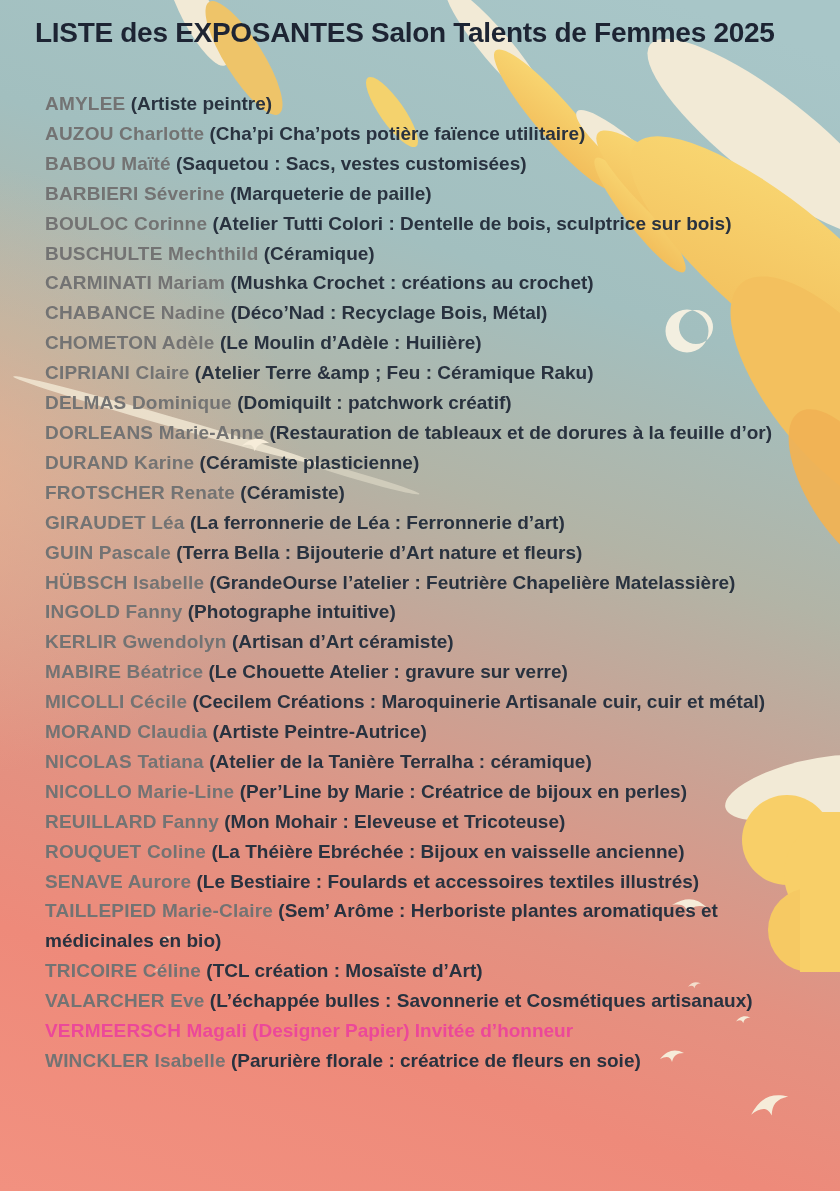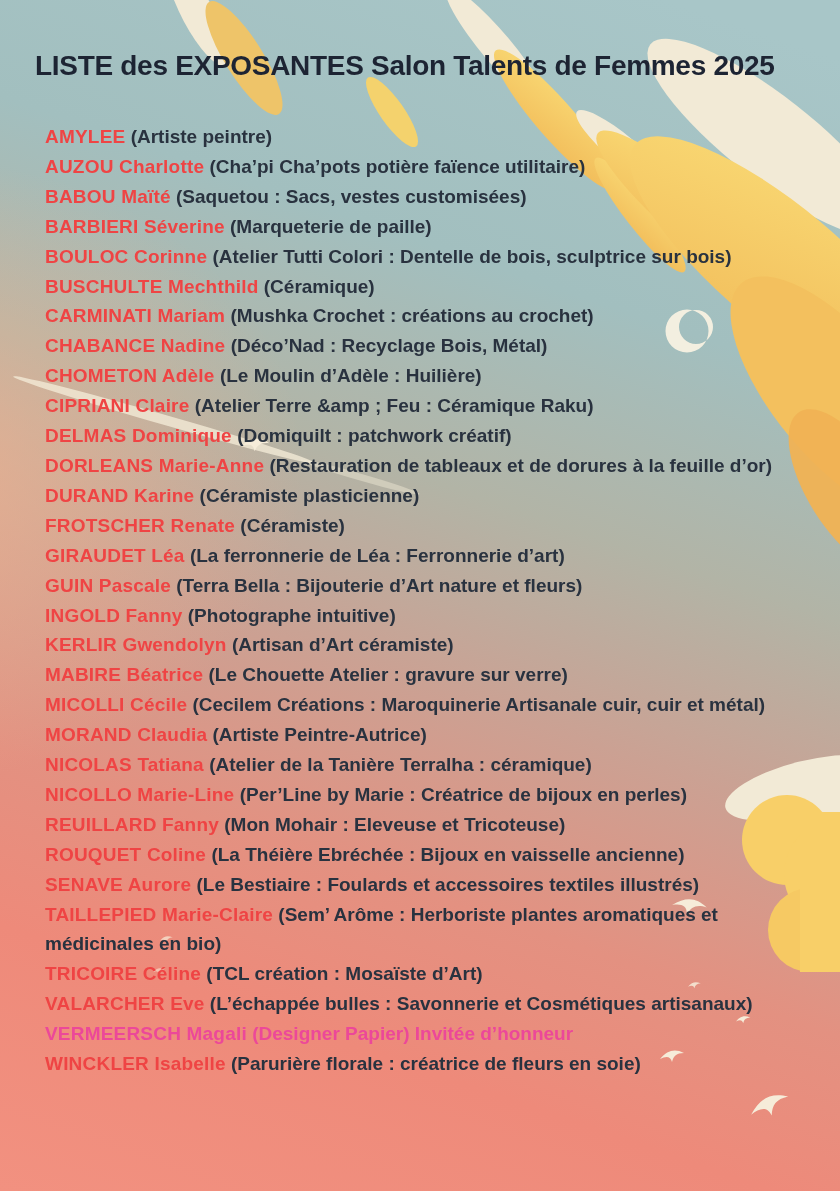--- a/index.html
+++ b/index.html
@@ -11,34 +11,34 @@
     position:absolute;inset:0;z-index:0;
     background:
       radial-gradient(520px 430px at -70px 470px, rgba(246,180,142,.65), rgba(246,180,142,0) 72%),
       linear-gradient(199deg,
         #a8c6c8 4%, #a2bfbf 26%, #b2b4a6 42%, #cba193 56%,
         #e39181 70%, #ee8a7a 82%, #f29180 100%);
   }
   svg.deco{position:absolute;inset:0;z-index:1;display:block;}
   .content{
     position:absolute;inset:0;z-index:2;
-    padding:48px 35px 0 45px;box-sizing:border-box;
+    padding:15px 35px 0 45px;box-sizing:border-box;
   }
   h1{
     margin:0 0 38px -10px;
     font-size:28px;line-height:36px;font-weight:800;
     letter-spacing:-0.3px;white-space:nowrap;
     color:#1d2433;
   }
   .list{width:760px;}
   .row{
     font-size:19px;line-height:29.9px;
     color:#29323f;
   }
-  .row .nm{font-weight:700;color:#ef4444;letter-spacing:0.2px;}
+  .row .nm{font-weight:700;color:#737373;letter-spacing:0.2px;}
   .row .ds{font-weight:700;}
   .row.highlight .nm,.row.highlight .ds{color:#ec4899;}
 </style>
 </head>
 <body>
 
 <div class="bg"></div>
 
 <svg class="deco" width="840" height="1191" viewBox="0 0 840 1191" aria-hidden="true">
   <defs>
@@ -111,20 +111,21 @@
       <div class="row"><span class="nm">CARMINATI Mariam</span><span class="ds"> (Mushka Crochet : créations au crochet)</span></div>
       <div class="row"><span class="nm">CHABANCE Nadine</span><span class="ds"> (Déco’Nad : Recyclage Bois, Métal)</span></div>
       <div class="row"><span class="nm">CHOMETON Adèle</span><span class="ds"> (Le Moulin d’Adèle : Huilière)</span></div>
       <div class="row"><span class="nm">CIPRIANI Claire</span><span class="ds"> (Atelier Terre &amp;amp ; Feu : Céramique Raku)</span></div>
       <div class="row"><span class="nm">DELMAS Dominique</span><span class="ds"> (Domiquilt : patchwork créatif)</span></div>
       <div class="row"><span class="nm">DORLEANS Marie-Anne</span><span class="ds"> (Restauration de tableaux et de dorures à la feuille d’or)</span></div>
       <div class="row"><span class="nm">DURAND Karine</span><span class="ds"> (Céramiste plasticienne)</span></div>
       <div class="row"><span class="nm">FROTSCHER Renate</span><span class="ds"> (Céramiste)</span></div>
       <div class="row"><span class="nm">GIRAUDET Léa</span><span class="ds"> (La ferronnerie de Léa : Ferronnerie d’art)</span></div>
       <div class="row"><span class="nm">GUIN Pascale</span><span class="ds"> (Terra Bella : Bijouterie d’Art nature et fleurs)</span></div>
+      <div class="row"><span class="nm">HÜBSCH Isabelle</span><span class="ds"> (GrandeOurse l’atelier : Feutrière Chapelière Matelassière)</span></div>
       <div class="row"><span class="nm">INGOLD Fanny</span><span class="ds"> (Photographe intuitive)</span></div>
       <div class="row"><span class="nm">KERLIR Gwendolyn</span><span class="ds"> (Artisan d’Art céramiste)</span></div>
       <div class="row"><span class="nm">MABIRE Béatrice</span><span class="ds"> (Le Chouette Atelier : gravure sur verre)</span></div>
       <div class="row"><span class="nm">MICOLLI Cécile</span><span class="ds"> (Cecilem Créations : Maroquinerie Artisanale cuir, cuir et métal)</span></div>
       <div class="row"><span class="nm">MORAND Claudia</span><span class="ds"> (Artiste Peintre-Autrice)</span></div>
       <div class="row"><span class="nm">NICOLAS Tatiana</span><span class="ds"> (Atelier de la Tanière Terralha : céramique)</span></div>
       <div class="row"><span class="nm">NICOLLO Marie-Line</span><span class="ds"> (Per’Line by Marie : Créatrice de bijoux en perles)</span></div>
       <div class="row"><span class="nm">REUILLARD Fanny</span><span class="ds"> (Mon Mohair : Eleveuse et Tricoteuse)</span></div>
       <div class="row"><span class="nm">ROUQUET Coline</span><span class="ds"> (La Théière Ebréchée : Bijoux en vaisselle ancienne)</span></div>
       <div class="row"><span class="nm">SENAVE Aurore</span><span class="ds"> (Le Bestiaire : Foulards et accessoires textiles illustrés)</span></div>

